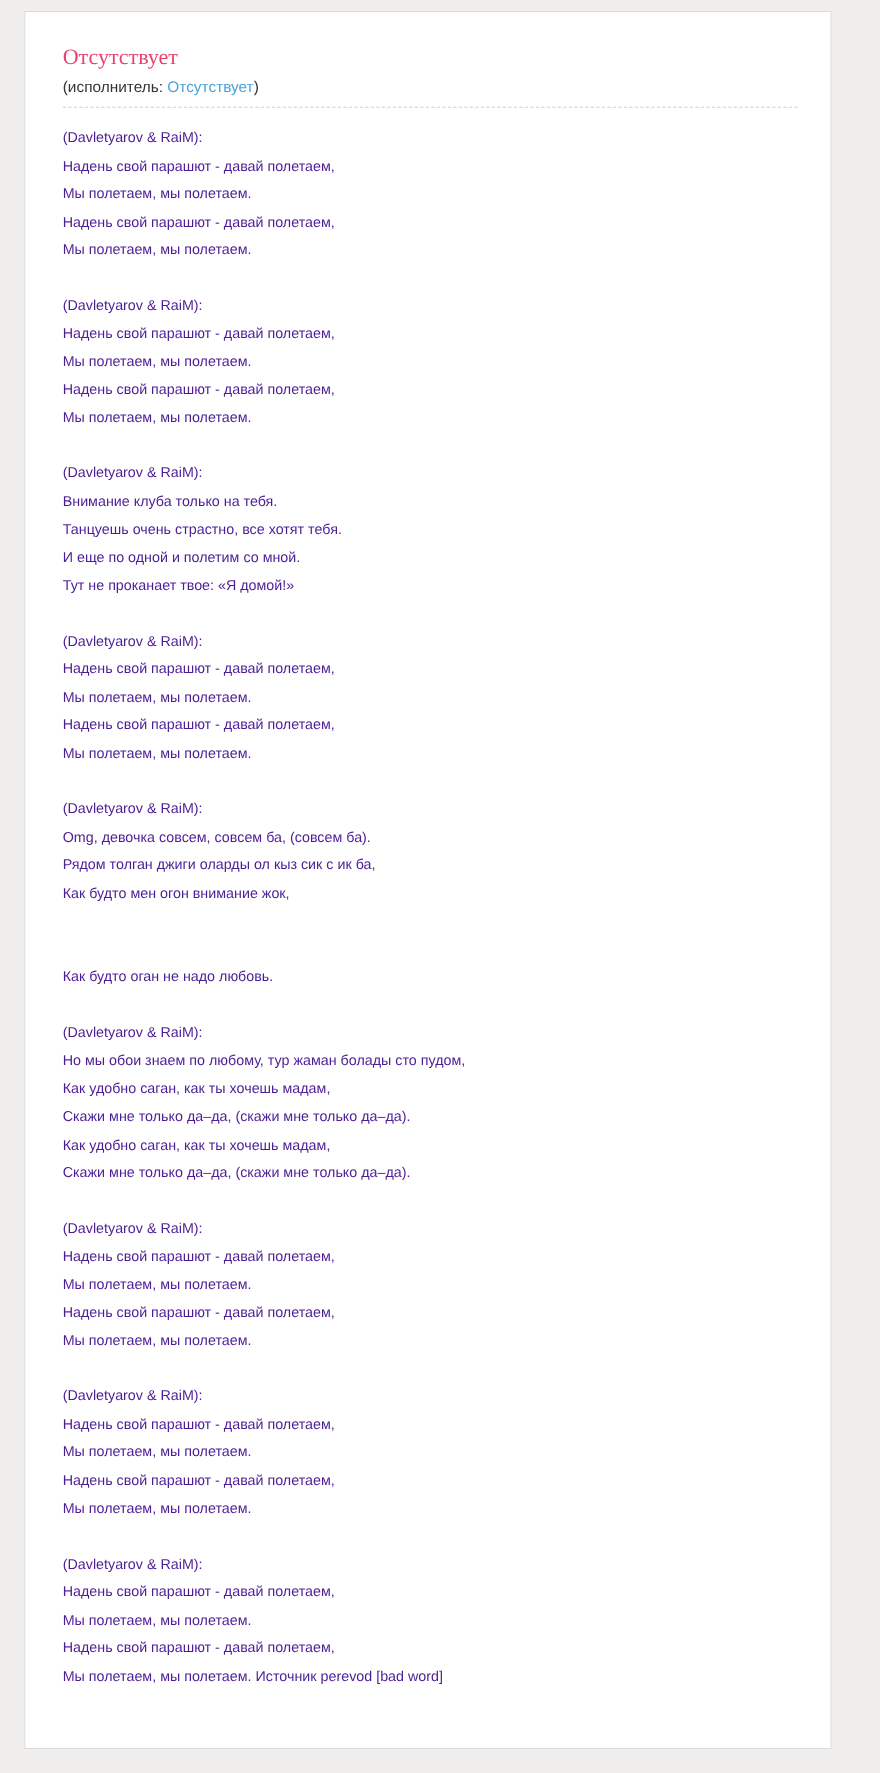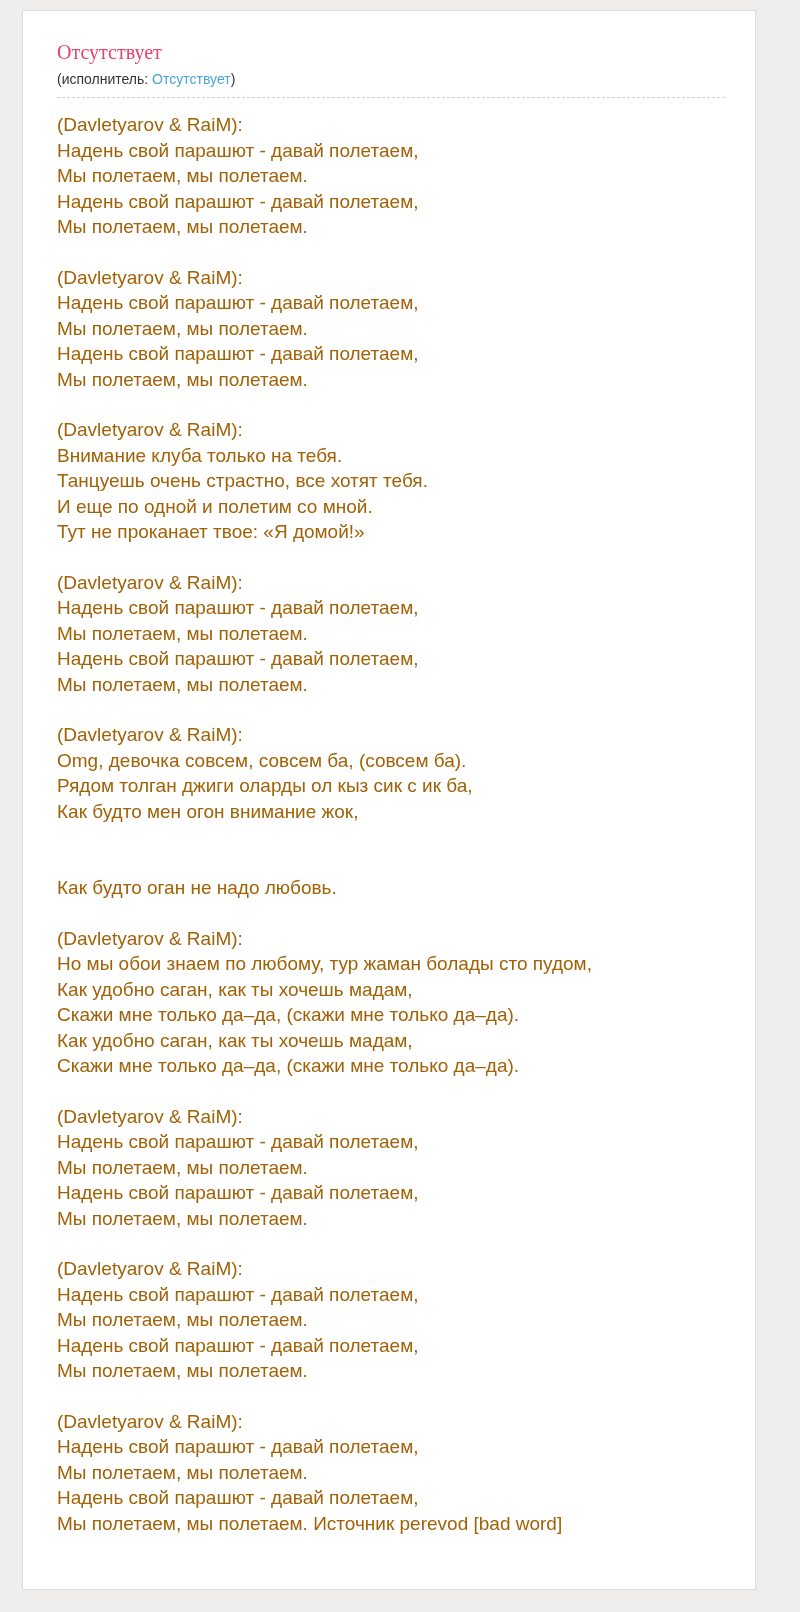--- a/index.html
+++ b/index.html
@@ -36,23 +36,23 @@
     color: #333333;
     padding-bottom: 10px;
     border-bottom: 1px dashed #cfcfcf;
     margin-bottom: 14px;
   }
   .artist-link {
     color: #4aa3d6;
     text-decoration: none;
   }
   .lyrics {
-    font-size: 19px;
+    font-size: 13px;
     line-height: 25.5px;
-    color: #a16207;
+    color: #4c1d95;
     white-space: pre-wrap;
   }
   .lyrics-block {
     margin-bottom: 25px;
   }
   .lyrics-block:last-child {
     margin-bottom: 0;
   }
   .lyrics-line {
     display: block;

